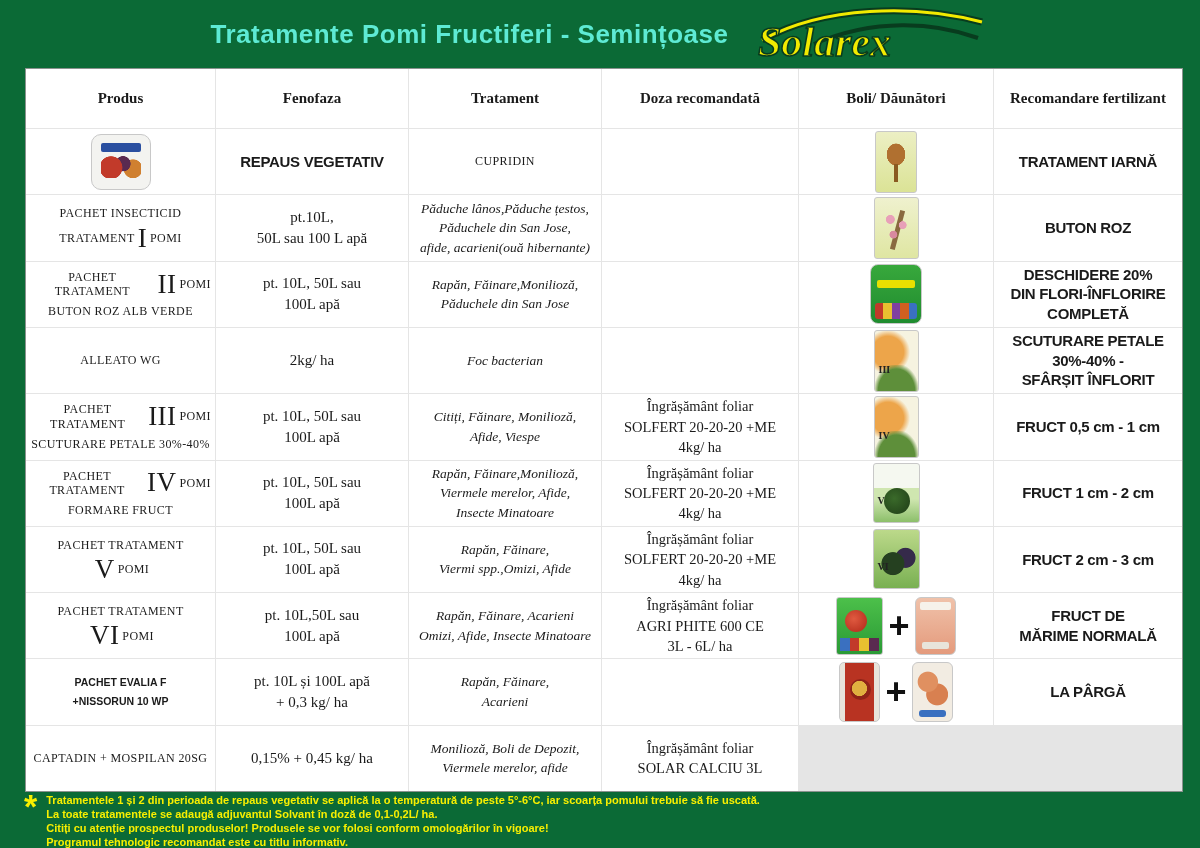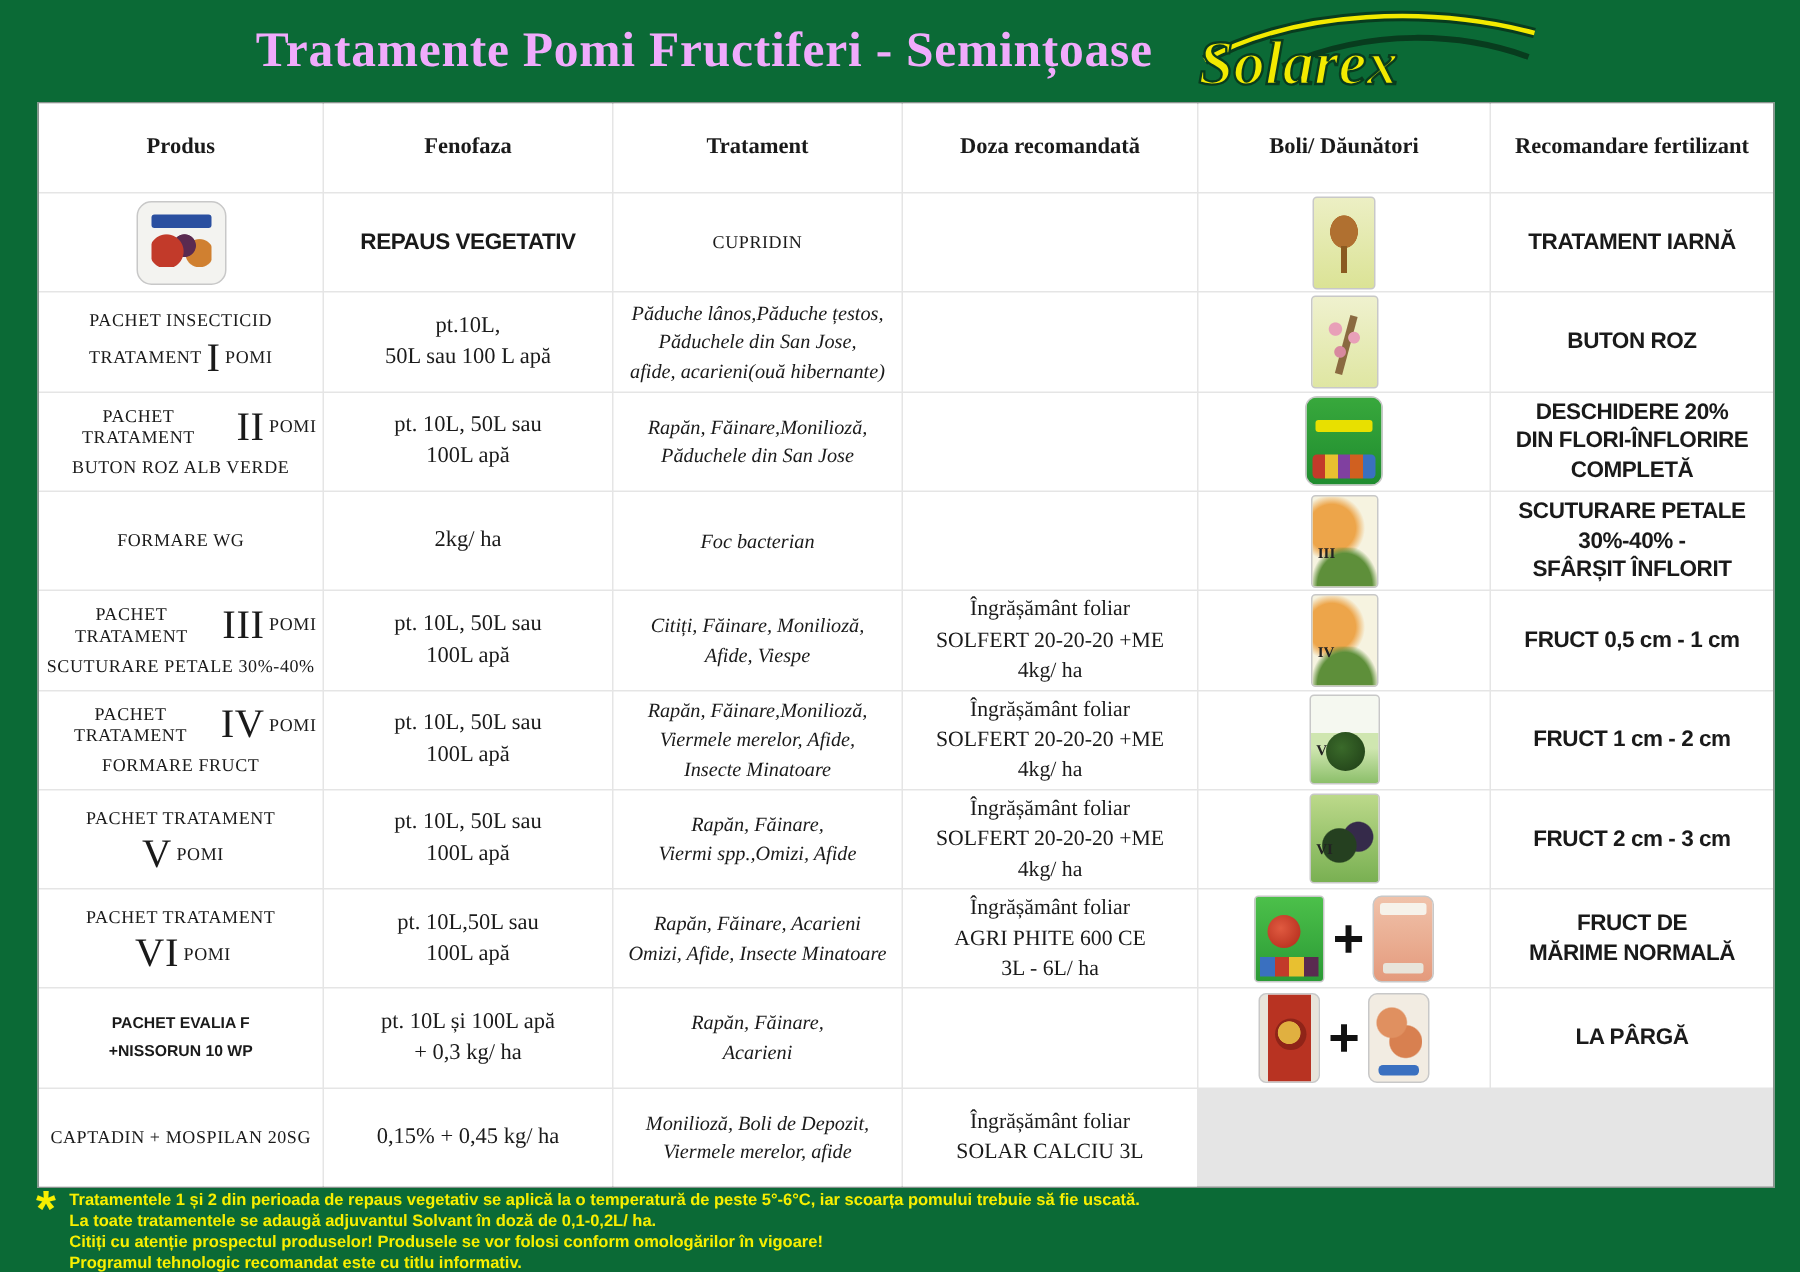--- a/index.html
+++ b/index.html
@@ -10,24 +10,24 @@
     position:relative;
     overflow:hidden;
   }
 
   
   .hdr {
     height:68px;
     display:flex; align-items:center; justify-content:center; gap:26px;
   }
   .hdr-title {
-    color:#f0abfc;
-    font-family:Liberation Serif, serif;
+    color:#5eead4;
+    font-family:Liberation Sans, sans-serif;
     font-weight:bold;
-    font-size:33px;
+    font-size:26px;
     letter-spacing:0.5px;
   }
   .brand-logo { width:235px; height:62px; margin-top:2px; }
 
   
   .tbl {
     position:absolute; left:25px; top:68px;
     width:1158px; height:724px;
     background:#e5e5e5;
     border:1px solid #8a928e;
@@ -245,21 +245,21 @@
   <div class="cell prod-cell">
     <div class="pack p-alleato"></div>
   </div>
   <div class="cell fen-cell">
     <span>DESCHIDERE 20%</span>
     <span>DIN FLORI-ÎNFLORIRE</span>
     <span>COMPLETĂ</span>
   </div>
   <div class="cell tr-cell">
     <span class="tr-line">
-        <span>FORMARE WG</span>
+        <span>ALLEATO WG</span>
       </span>
   </div>
   <div class="cell doza-cell">
     <span>2kg/ ha</span>
   </div>
   <div class="cell boli-cell">
     <span>Foc bacterian</span>
   </div>
   <div class="cell fert-cell"></div>
 

